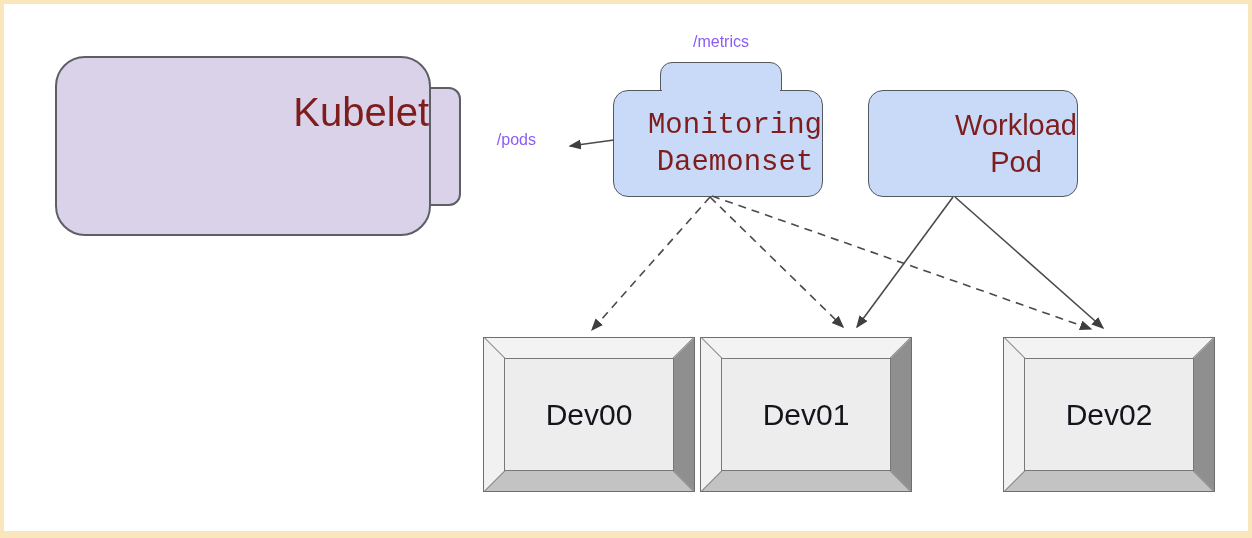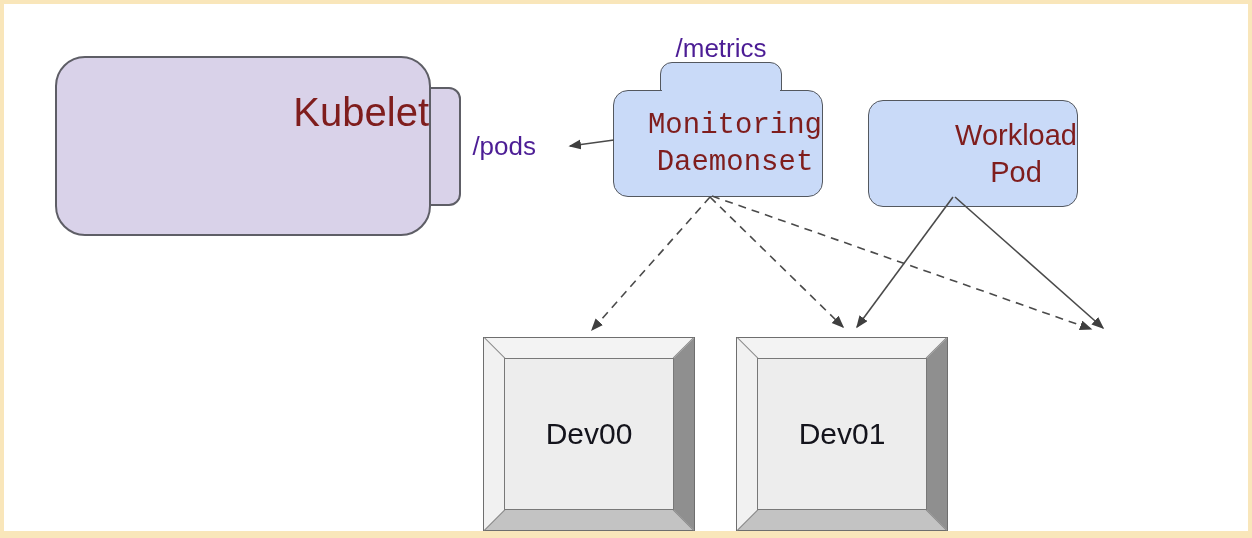--- a/index.html
+++ b/index.html
@@ -24,29 +24,29 @@
 
   .monitoring { left:613px; top:90px; width:210px; height:107px; border-radius:15px;
                 font-size:29px; line-height:37px; white-space:pre-line; z-index:2;font-family:Liberation Mono, monospace; }
   .metrics-tab { position:absolute; left:660px; top:62px; width:122px; height:32px;
                  background:#c9daf8; border:1.5px solid #54585f;
                  border-radius:12px 12px 0 0; z-index:1; }
   .tab-patch { position:absolute; left:662px; top:88.5px; width:118px; height:5px;
                background:#c9daf8; z-index:3; }
 
   .workload { left:868px; top:90px; width:210px; height:107px; border-radius:15px;
-              font-size:29px; line-height:37px; white-space:pre-line; z-index:2;margin-top:10px; }
+              font-size:29px; line-height:37px; white-space:pre-line; z-index:2; }
 
   
-  .endpoint-label { position:absolute; font-size:26px; color:#4c1d95; z-index:4; }
+  .endpoint-label { position:absolute; font-size:16px; color:#8b5cf6; z-index:4; }
   .metrics-label { left:660px; top:33px; width:122px; text-align:center; }
   .pods-label { left:464px; top:131px; width:72px; text-align:right; }
 
   
-  .device { position:absolute; top:337px; width:212px; height:194px;
+  .device { position:absolute; top:337px; width:212px; height:155px;
             border:1px solid #6e6e6e; z-index:2; }
   .bevel { width:100%; height:100%; border:20px solid;
            border-color:#f3f3f3 #8f8f8f #c3c3c3 #f1f1f1; background:#ededed;
            box-shadow: inset 0 0 0 1px #787878;
            display:flex; align-items:center; justify-content:center; }
   .device-label { font-size:30px; color:#14141c; }
   .seam { position:absolute; width:1px; height:29px; background:#8a8a8a; }
   .seam.tl { left:0; top:0; transform-origin:top left; transform:rotate(-45deg); }
   .seam.tr { right:0; top:0; transform-origin:top right; transform:rotate(45deg); }
   .seam.bl { left:0; bottom:0; transform-origin:bottom left; transform:rotate(45deg); }
@@ -97,25 +97,34 @@
   <div class="device" style="left:483px">
     <div class="bevel">
       <span class="device-label">Dev00</span>
     </div>
     <i class="seam tl"></i>
     <i class="seam tr"></i>
     <i class="seam bl"></i>
     <i class="seam br"></i>
   </div>
 
-  <div class="device" style="left:736px">
+  <div class="device" style="left:700px">
     <div class="bevel">
       <span class="device-label">Dev01</span>
     </div>
     <i class="seam tl"></i>
     <i class="seam tr"></i>
     <i class="seam bl"></i>
     <i class="seam br"></i>
   </div>
 
+  <div class="device" style="left:1003px">
+    <div class="bevel">
+      <span class="device-label">Dev02</span>
+    </div>
+    <i class="seam tl"></i>
+    <i class="seam tr"></i>
+    <i class="seam bl"></i>
+    <i class="seam br"></i>
+  </div>
 
   <div class="frame-border"></div>
 </div>
 
 </body></html>

